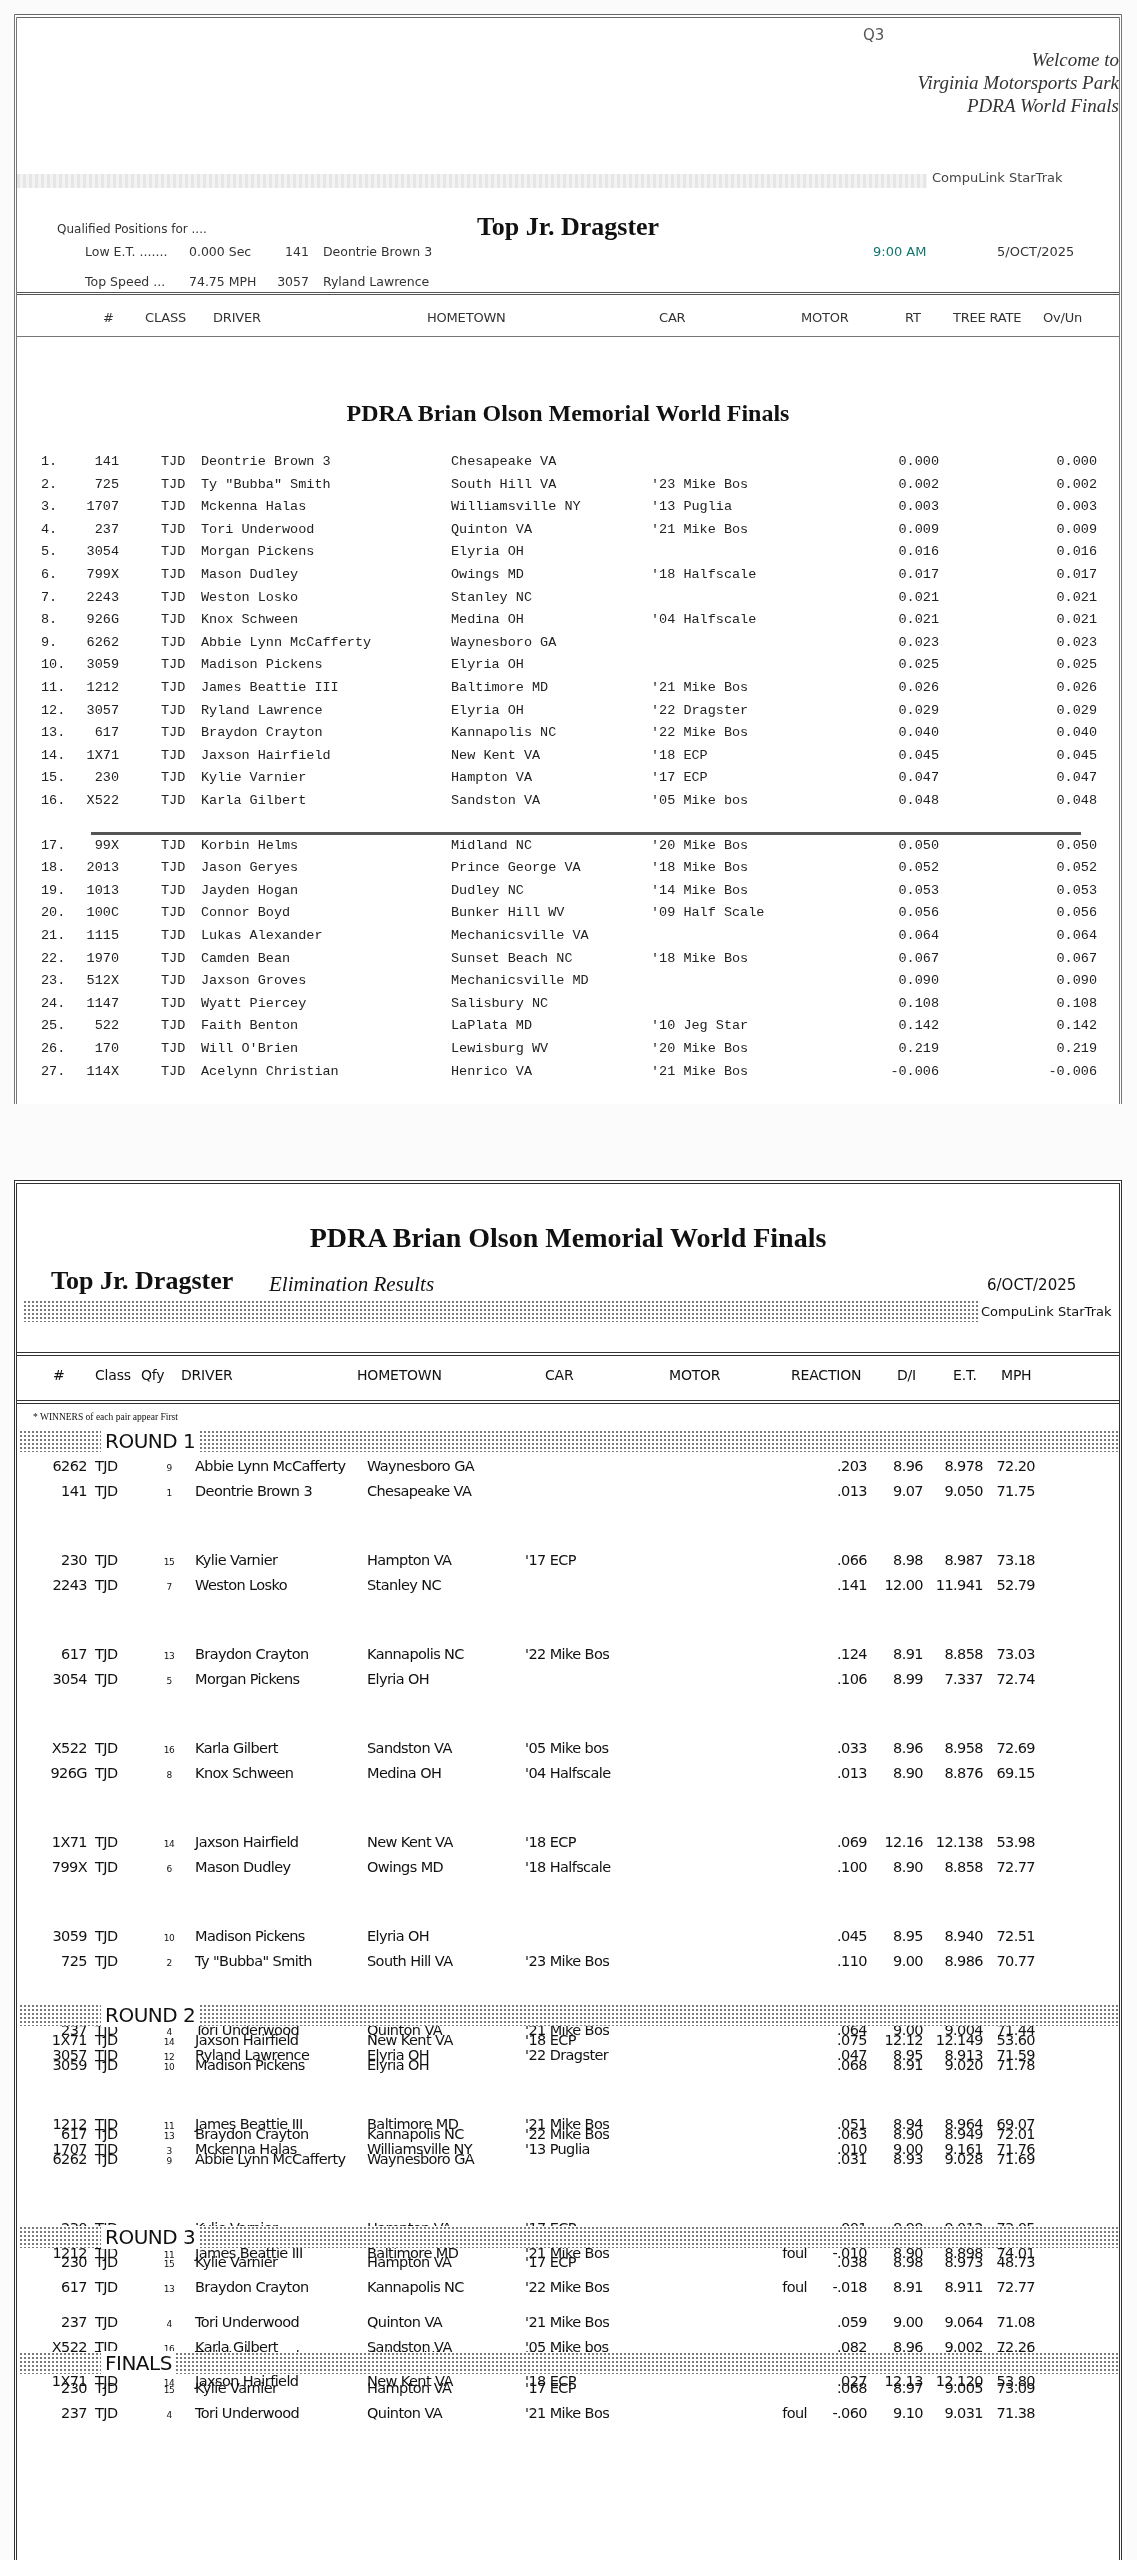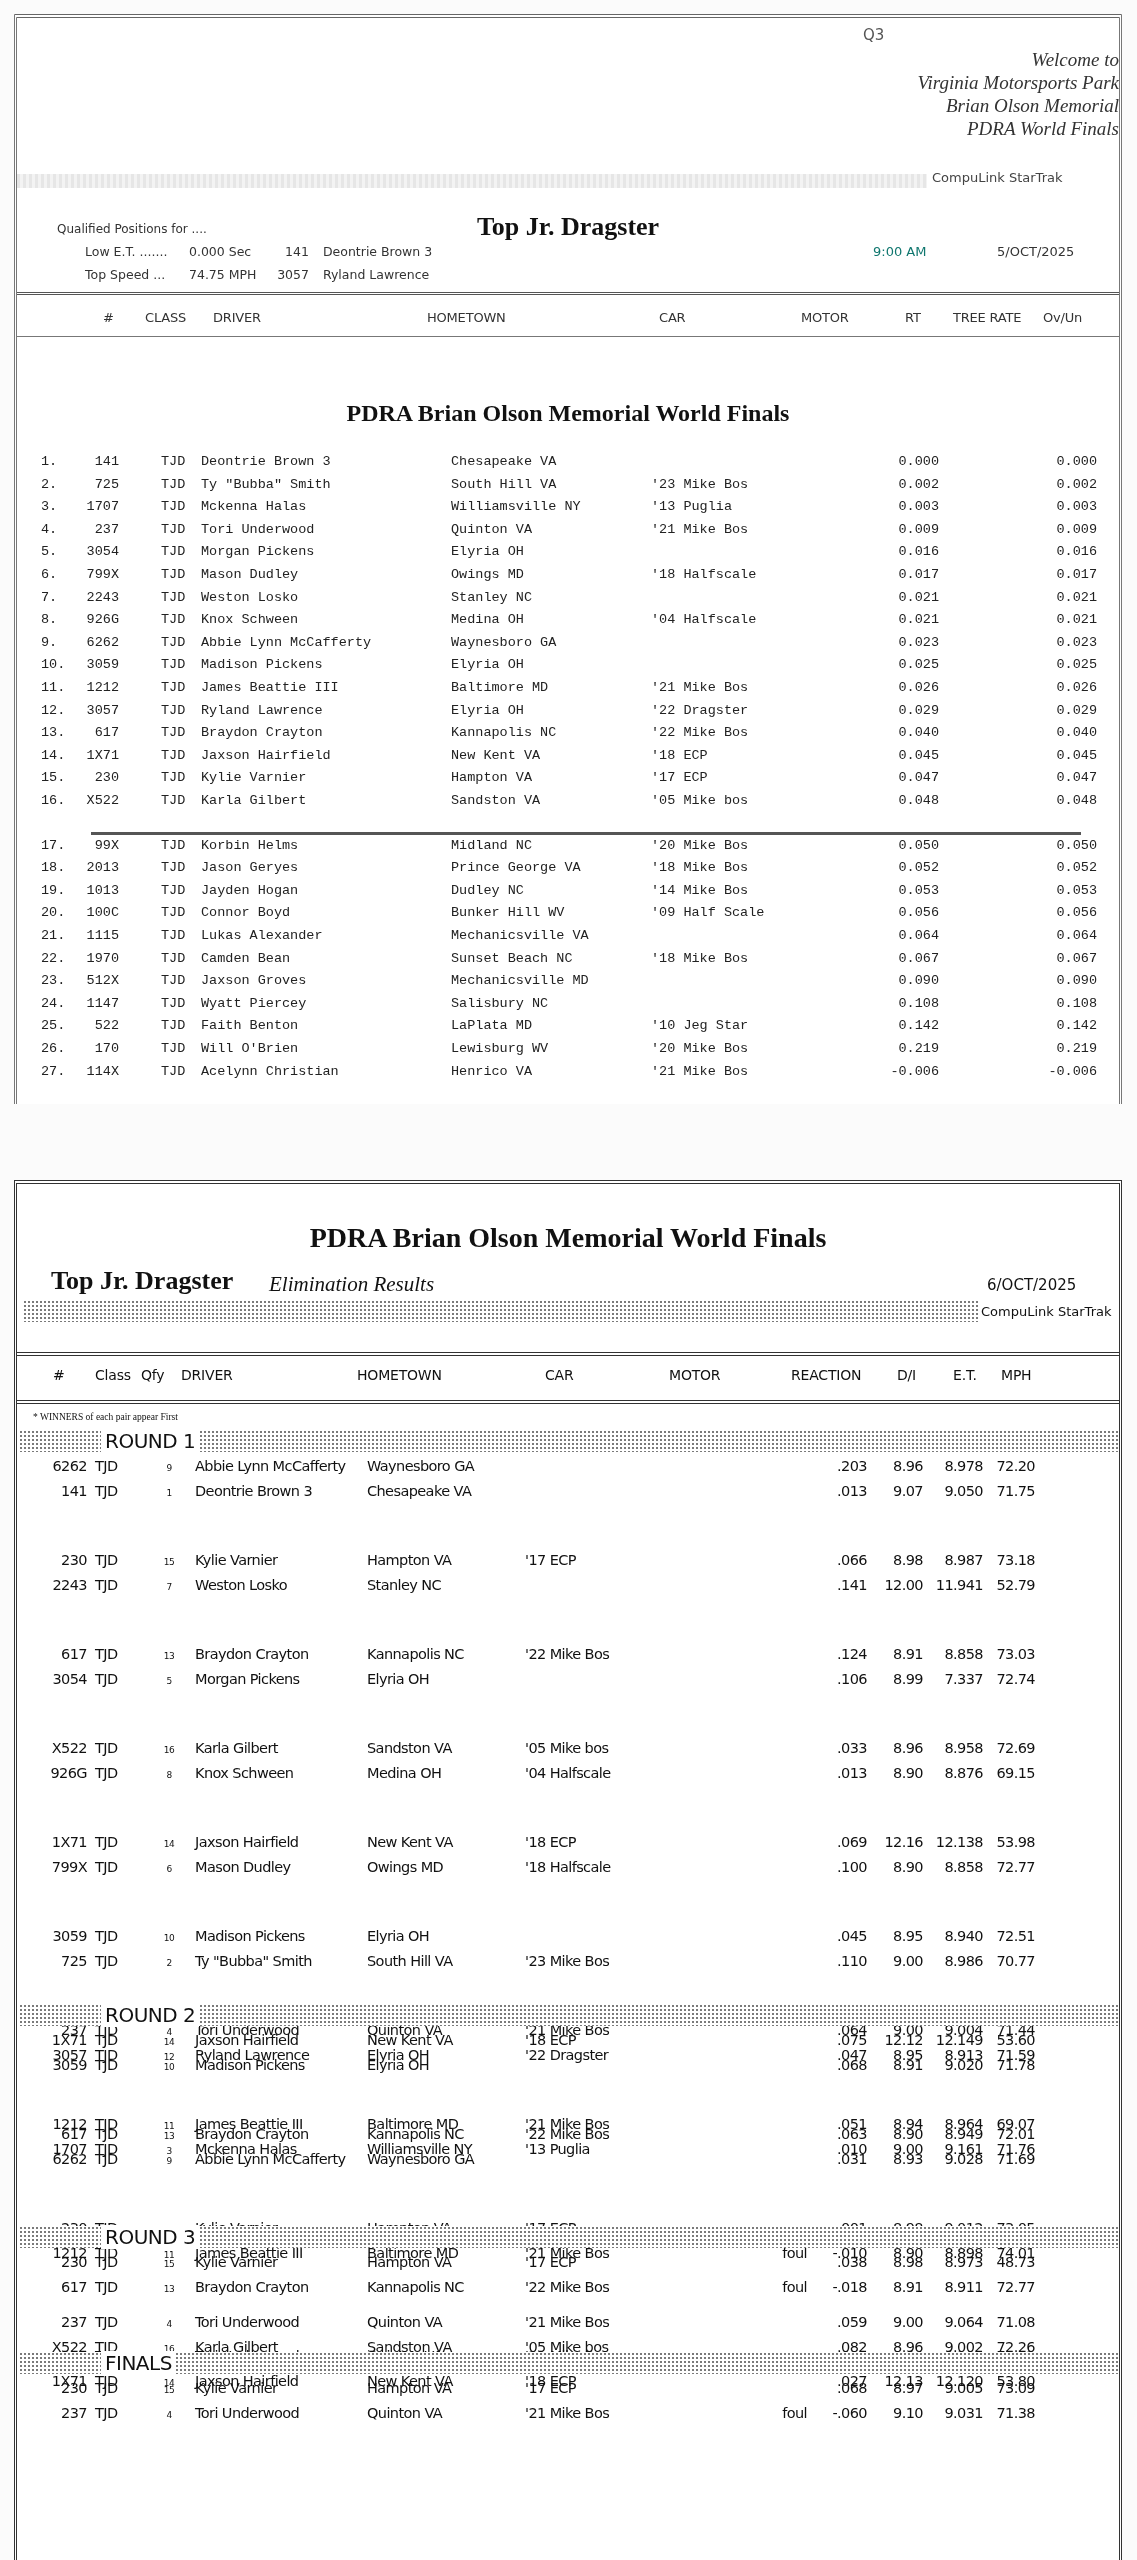--- a/index.html
+++ b/index.html
@@ -74,37 +74,36 @@
 </style>
 </head>
 <body>
 
 <div id="sheet1" class="sheet">
   <div class="abs sans s1-code">Q3</div>
 
   <div class="abs serif welcome" style="top:30px">
     <div>Welcome to</div>
     <div>Virginia Motorsports Park</div>
-    <div>Brian Olson Memorial</div>
     <div>PDRA World Finals</div>
   </div>
 
   <div class="abs s1-grayband"></div>
   <div class="abs sans s1-compulink">CompuLink  StarTrak</div>
 
   <div class="abs serif s1-title">Top Jr. Dragster</div>
 
   <div class="abs sans qual-label">Qualified Positions for ....</div>
   <div class="abs sans qual-row" style="top:226px">
     <span style="width:100px">Low E.T. .......</span>
     <span style="width:80px">0.000  Sec</span>
     <span style="width:36px;text-align:right;margin-right:10px">141</span>
     <span>Deontrie Brown 3</span>
   </div>
-  <div class="abs sans qual-row" style="top:249px">
+  <div class="abs sans qual-row" style="top:256px">
     <span style="width:100px">Top Speed ...</span>
     <span style="width:80px">74.75  MPH</span>
     <span style="width:36px;text-align:right;margin-right:10px">3057</span>
     <span>Ryland Lawrence</span>
   </div>
   <div class="abs sans s1-time">9:00 AM</div>
   <div class="abs sans s1-date">5/OCT/2025</div>
 
   <div class="abs rule" style="top:274px"></div>
   <div class="abs sans s1-colhead" style="left:86px">#</div>

